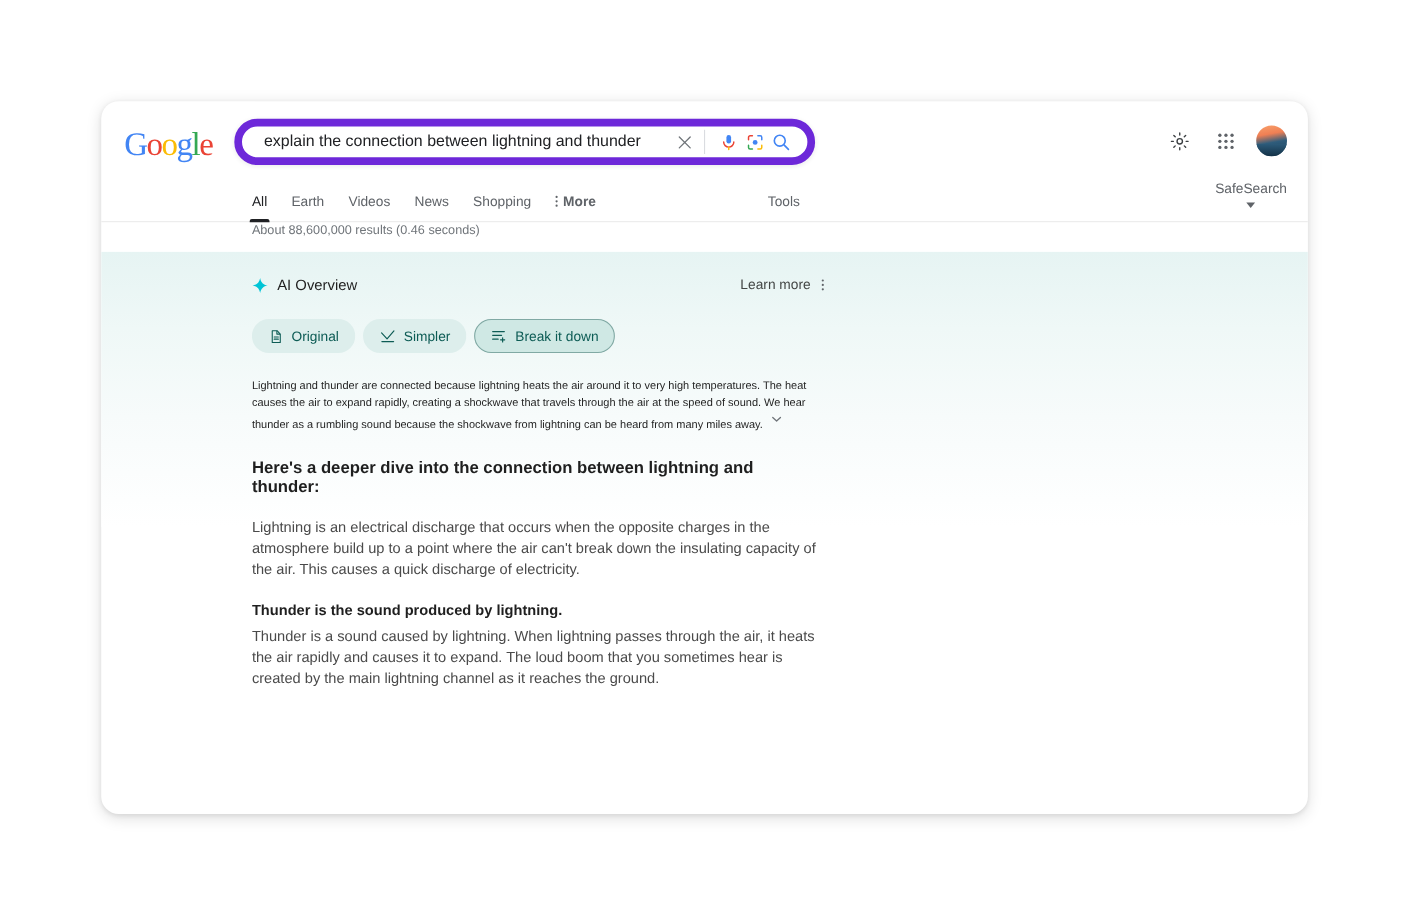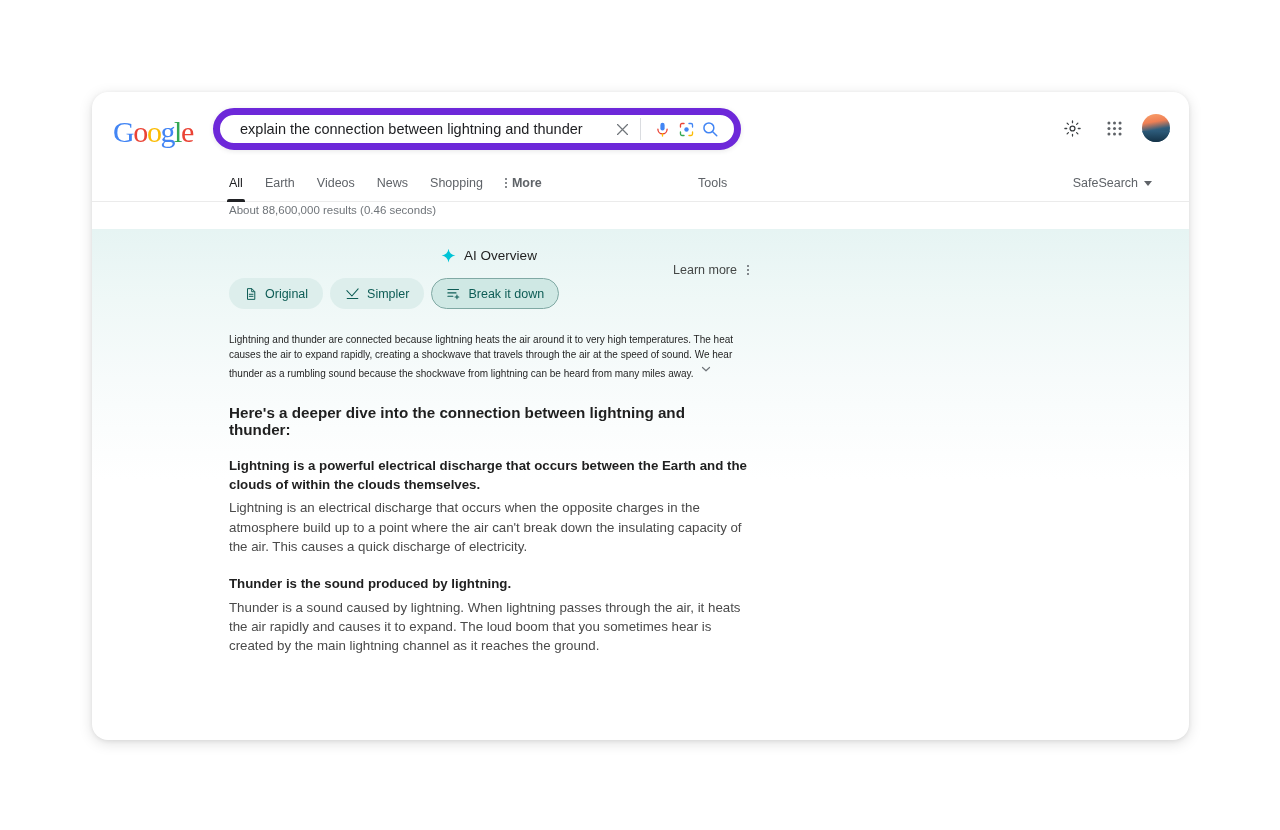--- a/index.html
+++ b/index.html
@@ -160,29 +160,30 @@
     top: 0;
     height: 38px;
     display: flex;
     align-items: center;
     font-size: 12.5px;
     color: #5f6368;
     cursor: pointer;
   }
   #safesearch {
     position: absolute;
-    right: 37px;
+    right: 19px;
     top: 0;
     height: 38px;
     display: flex;
     align-items: center;
     gap: 6px;
     font-size: 12.5px;
     color: #5f6368;
     cursor: pointer;
+    flex-direction: column;
   }
   .caret-down {
     width: 0; height: 0;
     border-left: 4px solid transparent;
     border-right: 4px solid transparent;
     border-top: 5px solid #5f6368;
   }
 
   
   #results-count {
@@ -206,22 +207,21 @@
     position: absolute;
     left: 137px;
     top: 156px;
     width: 520px;
   }
 
   #ai-head {
     display: flex;
     align-items: center;
     height: 22px;
-    margin-bottom: 8px;
-    flex-direction: column;
+    margin-bottom: 20px;
   }
   #ai-title {
     display: flex;
     align-items: center;
     gap: 8px;
     font-size: 13.5px;
     color: #1f1f1f;
   }
   #ai-head-right {
     margin-left: auto;
@@ -431,21 +431,20 @@
 
     <div id="summary">
       <span>Lightning and thunder are connected because lightning heats the air around it to very high temperatures. The heat causes the air to expand rapidly, creating a shockwave that travels through the air at the speed of sound. We hear thunder as a rumbling sound because the shockwave from lightning can be heard from many miles away.</span><span id="expand-caret"><svg width="12" height="12" viewBox="0 0 24 24" fill="none" stroke="#70757a" stroke-width="2.4">
             <path d="M5 9l7 6.5L19 9" stroke-linecap="round" stroke-linejoin="round"></path>
           </svg></span>
     </div>
 
     <div id="deep-dive-heading">Here's a deeper dive into the connection between lightning and thunder:</div>
 
     <div class="section">
-      <div class="section-title">Lightning is a powerful electrical discharge that occurs between the Earth and the clouds of within the clouds themselves.</div>
       <div class="section-body">Lightning is an electrical discharge that occurs when the opposite charges in the atmosphere build up to a point where the air can't break down the insulating capacity of the air. This causes a quick discharge of electricity.</div>
     </div>
     <div class="section">
       <div class="section-title">Thunder is the sound produced by lightning.</div>
       <div class="section-body">Thunder is a sound caused by lightning. When lightning passes through the air, it heats the air rapidly and causes it to expand. The loud boom that you sometimes hear is created by the main lightning channel as it reaches the ground.</div>
     </div>
 
   </div>
 </div>
 

